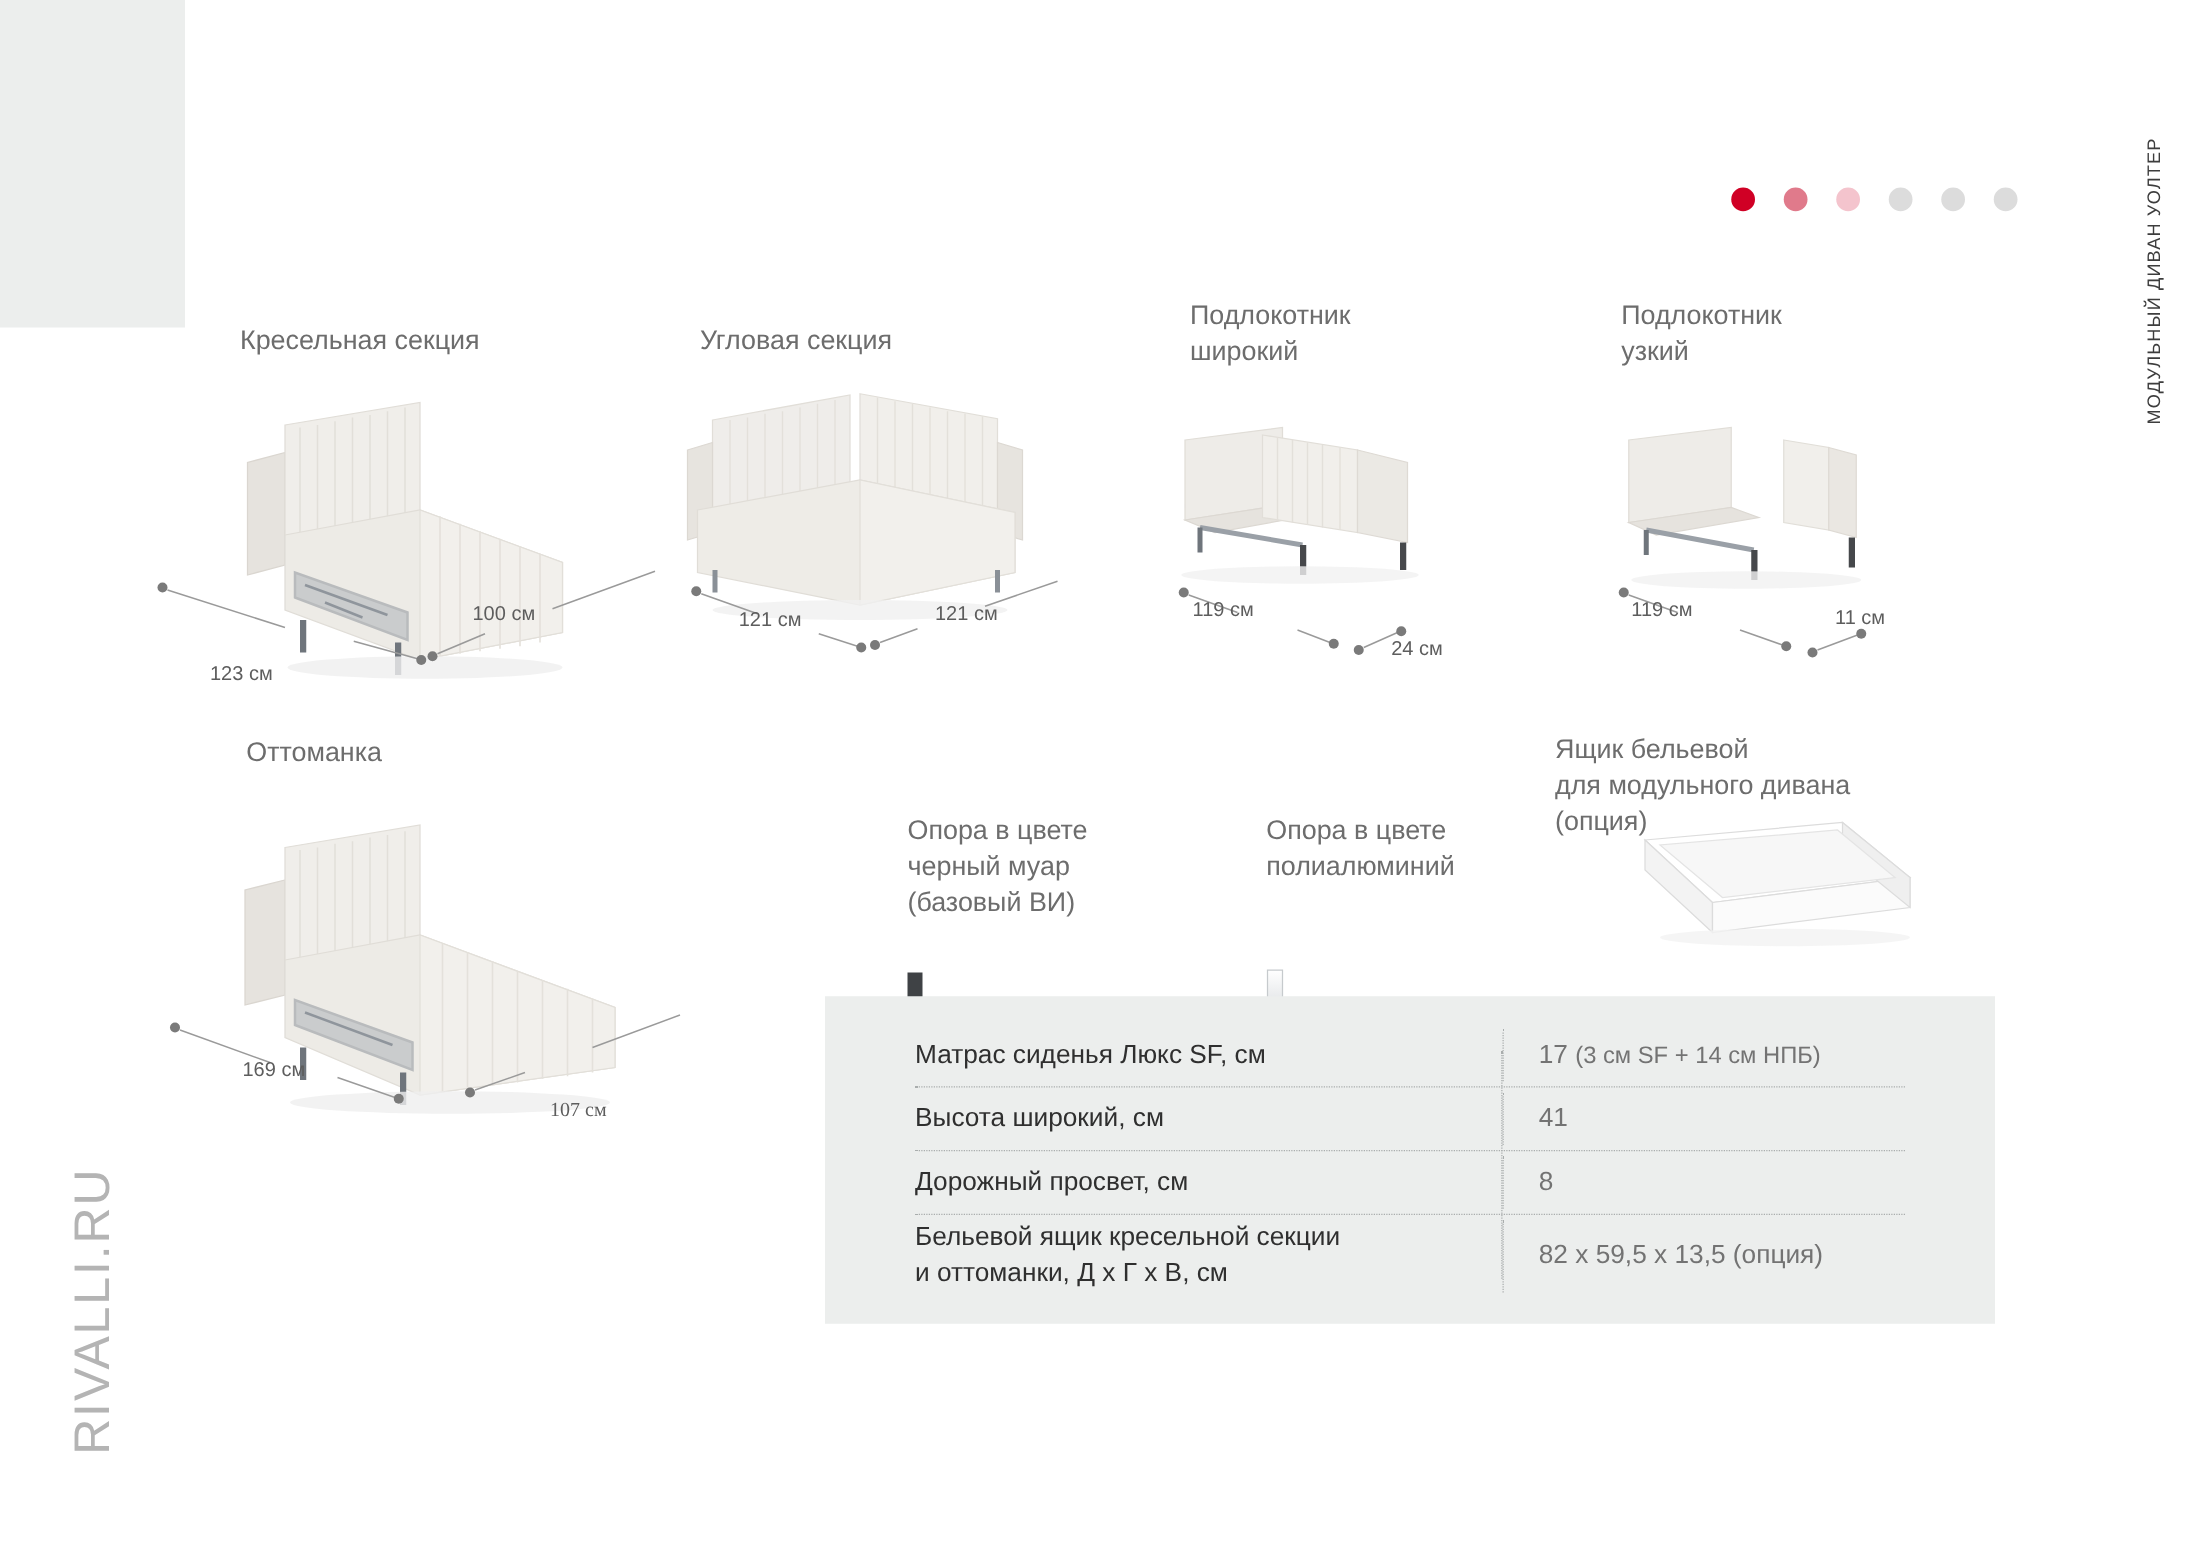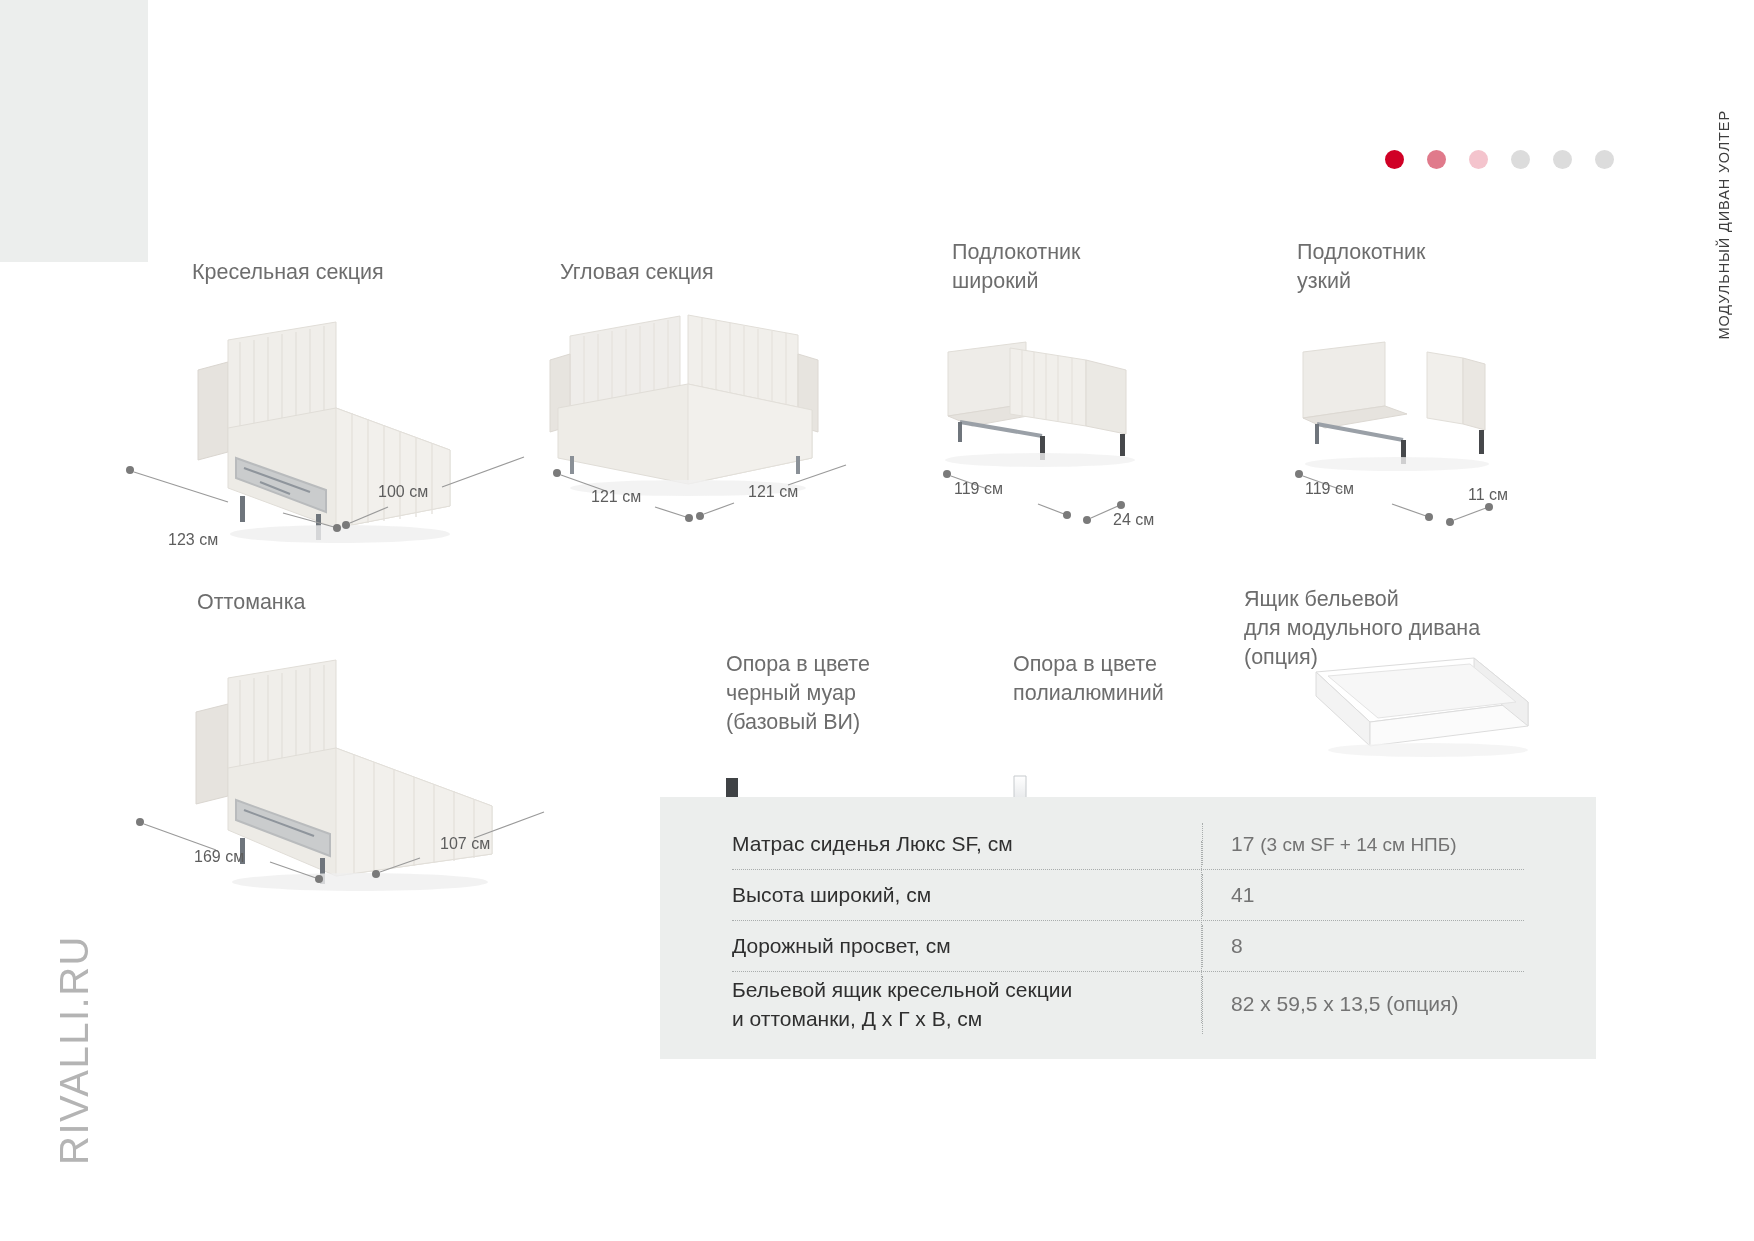--- a/index.html
+++ b/index.html
@@ -377,21 +377,21 @@
   <svg class="dimline" style="left:130px; top:800px;" width="430" height="90" viewBox="0 0 430 90">
     <circle cx="10" cy="22" r="4" fill="#7a7a7a"></circle>
     <path d="M14 24 L86 50" stroke="#9a9a9a" stroke-width="1.2" fill="none"></path>
     <path d="M140 62 L186 78" stroke="#9a9a9a" stroke-width="1.2" fill="none"></path>
     <circle cx="189" cy="79" r="4" fill="#7a7a7a"></circle>
     <circle cx="246" cy="74" r="4" fill="#7a7a7a"></circle>
     <path d="M250 72 L290 58" stroke="#9a9a9a" stroke-width="1.2" fill="none"></path>
     <path d="M344 38 L414 12" stroke="#9a9a9a" stroke-width="1.2" fill="none"></path>
   </svg>
   <div class="dim" style="left:194px; top:848px;">169 см</div>
-  <div class="dim" style="left:440px; top:835px;">107 см</div>
+  <div class="dim" style="left:440px; top:880px;font-family:Liberation Serif, serif;">107 см</div>
 
   <div class="cell" style="left:726px; top:650px; width:300px;">
     <div class="cell-label">Опора в цвете
 черный муар
 (базовый ВИ)</div>
   </div>
   <svg class="figure" style="left:720px; top:770px;" width="270" height="130" viewBox="0 0 270 130">
     <path d="M6 8 L18 8 L18 68 L166 68 L166 90 L6 90 Z" fill="#3f4245"></path>
     <path d="M18 68 L166 68 L178 60 L30 60 Z" fill="#55595d"></path>
     <path d="M166 68 L178 60 L178 92 L166 100 Z" fill="#2b2e31"></path>

